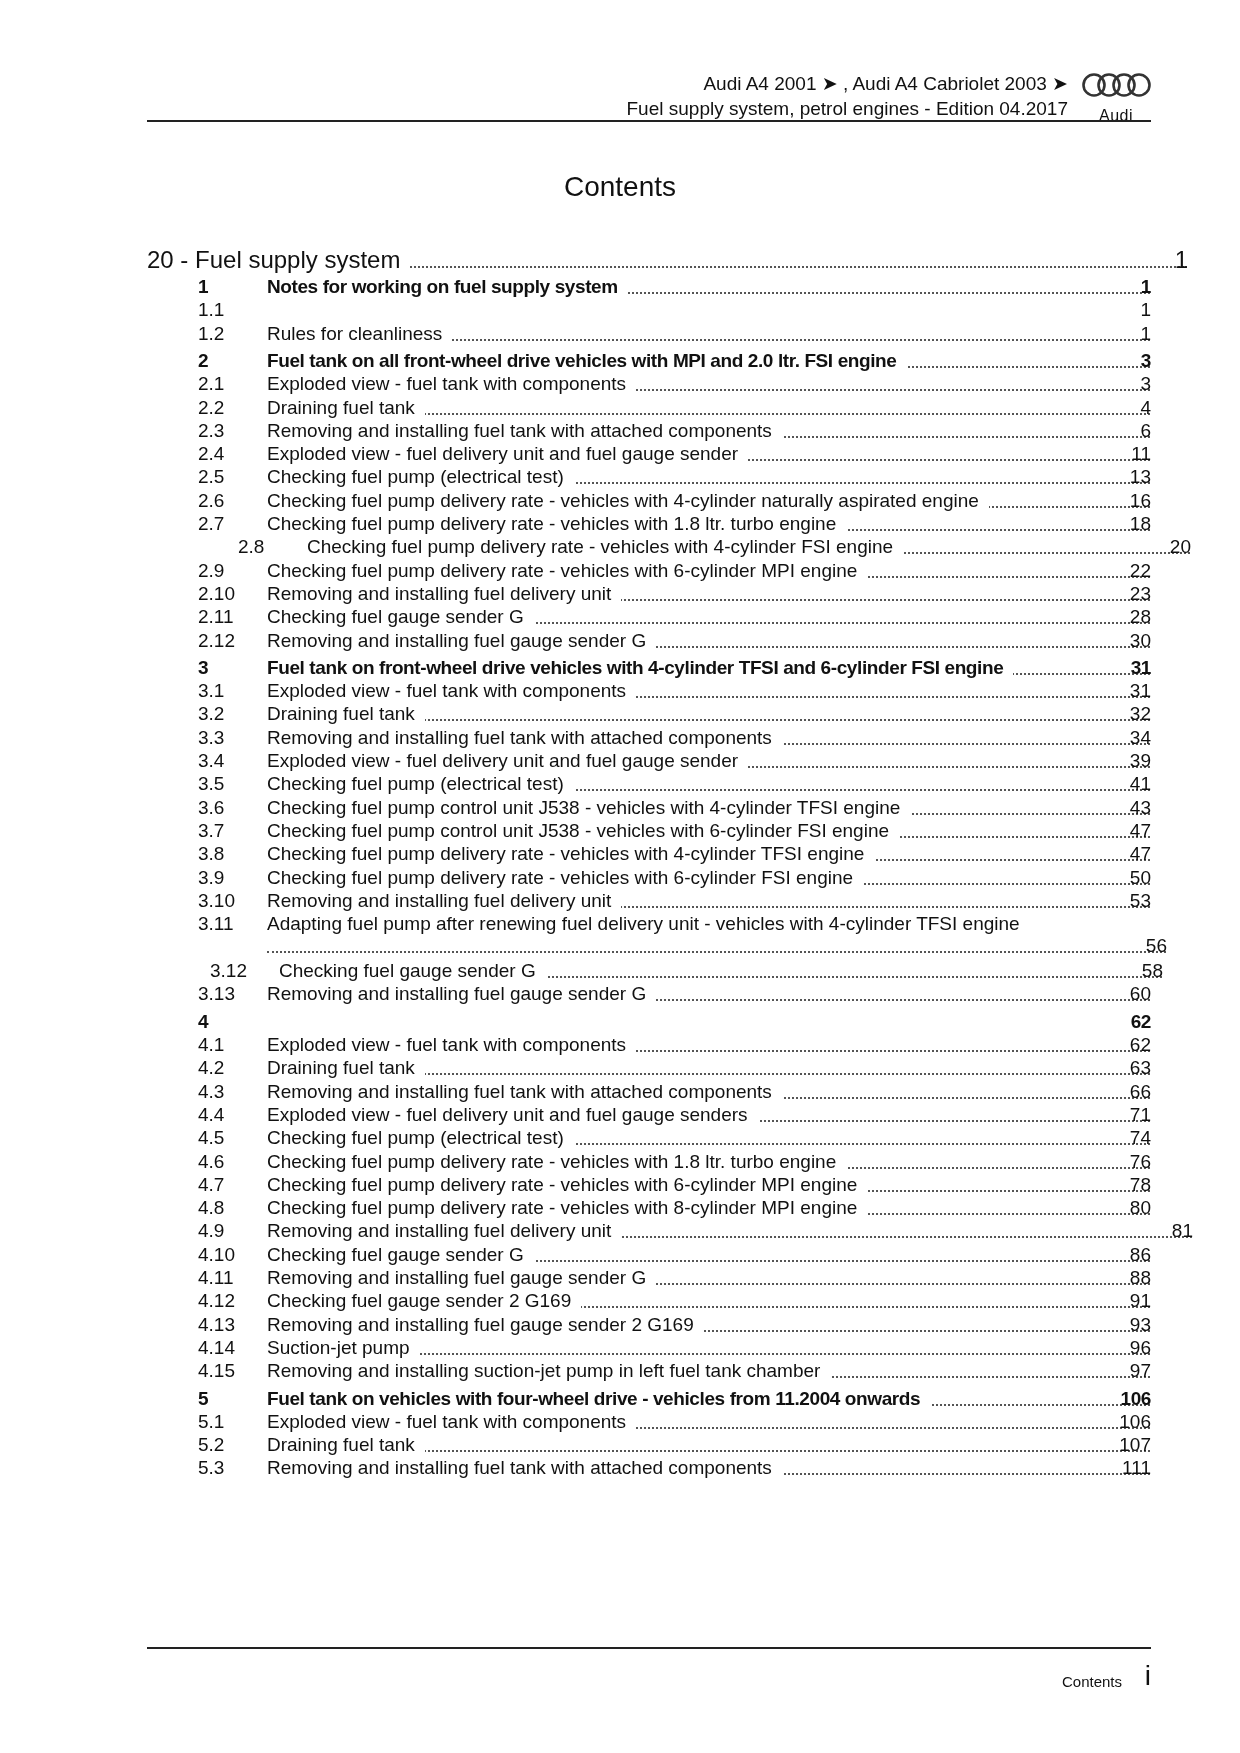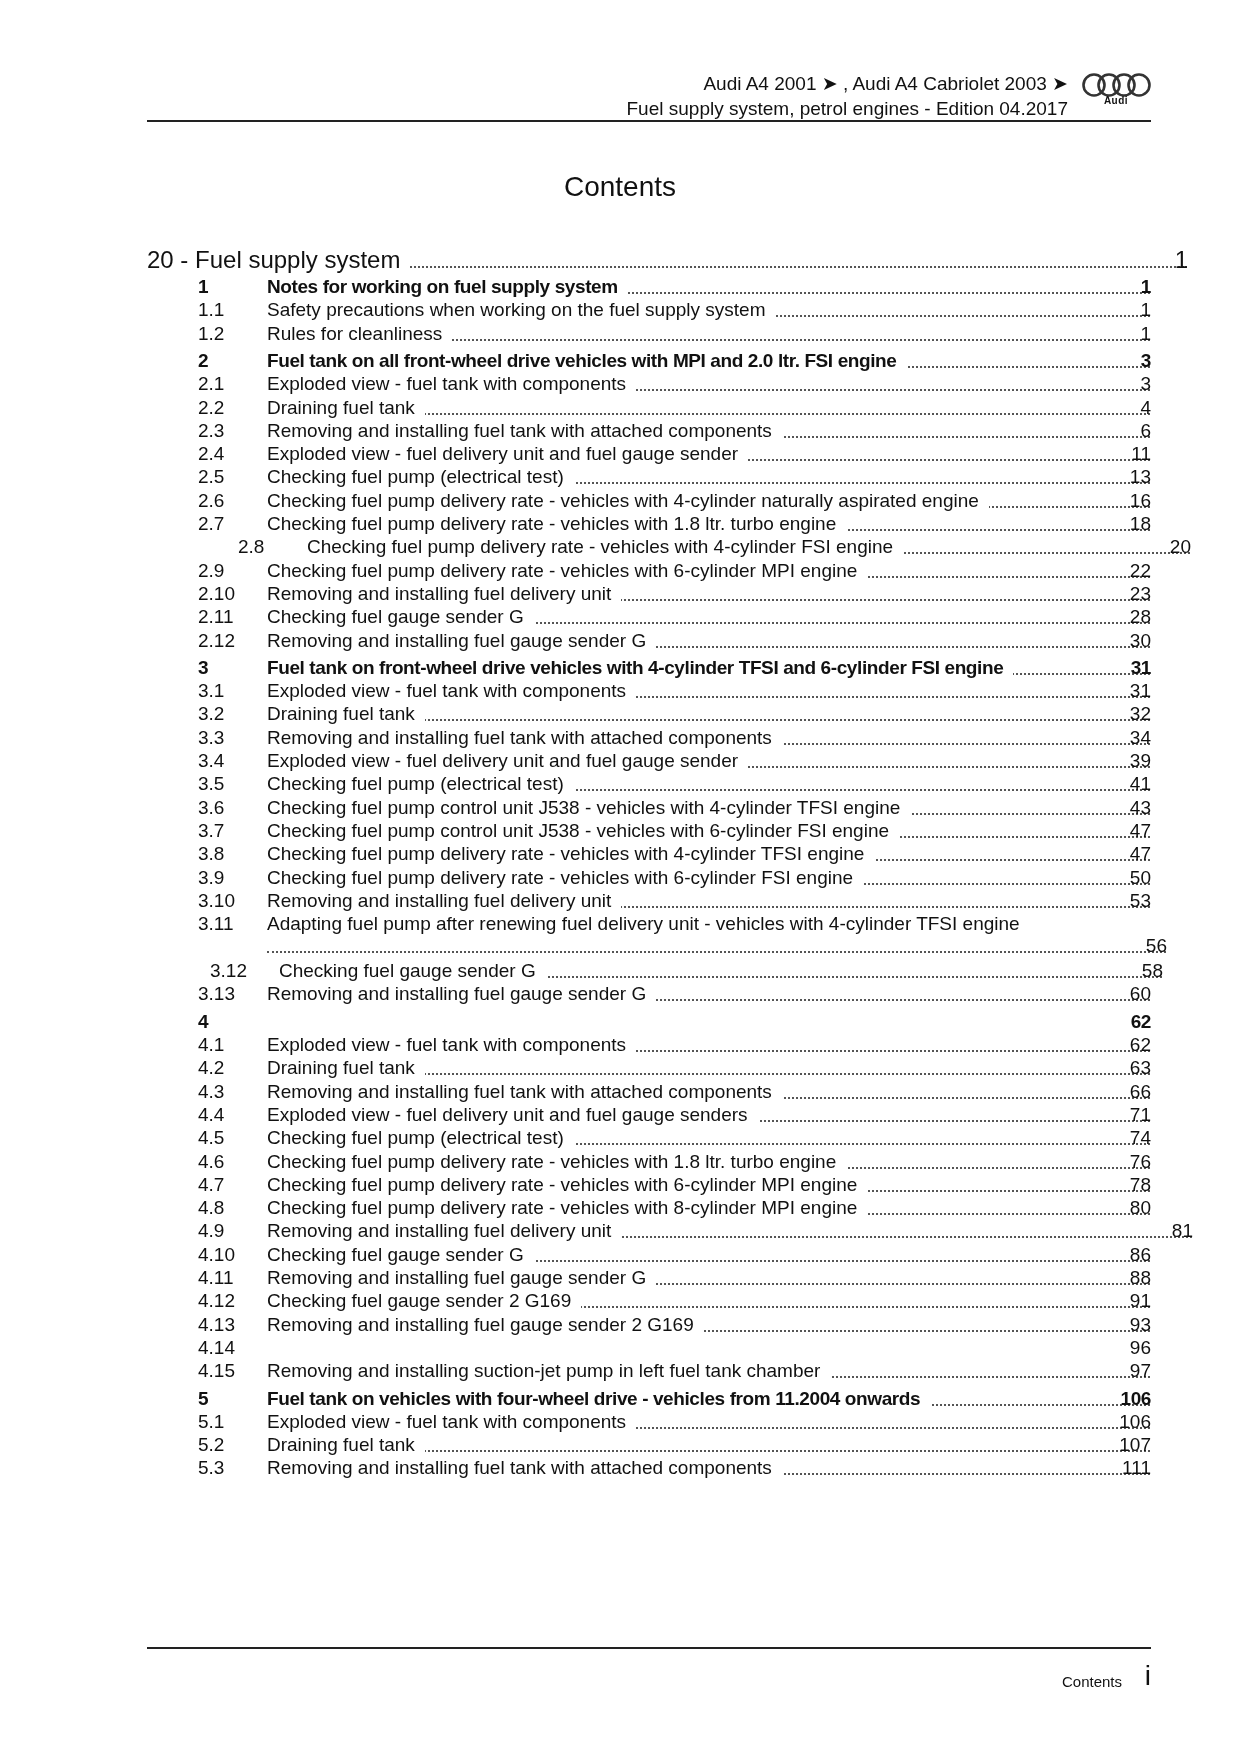--- a/index.html
+++ b/index.html
@@ -3,22 +3,22 @@
 <meta charset="utf-8">
 <style>
   html, body { margin: 0; padding: 0; background: #ffffff; }
   body { width: 1240px; height: 1753px; position: relative; overflow: hidden;
          font-family: "Liberation Sans", sans-serif; color: #111; }
   .header-text { position: absolute; right: 172px; text-align: right; font-size: 19px; line-height: 22px; white-space: nowrap; }
   #hdr1 { top: 73px; }
   #hdr2 { top: 98px; }
   .hline { position: absolute; left: 147px; width: 1004px; height: 2px; background: #222; }
   #logo { position: absolute; left: 1082px; top: 72px; width: 70px; height: 46px; }
-  #logo-text { position: absolute; left: 1082px; top: 93px; width: 68px; text-align: center;
-               font-weight: bold; font-size: 10px; letter-spacing: 0.5px; line-height: 16px; }
+  #logo-text { position: absolute; left: 1082px; top: 108px; width: 68px; text-align: center;
+               font-weight: normal; font-size: 16px; letter-spacing: 0.5px; line-height: 16px; }
   #title { position: absolute; left: 0; width: 1240px; top: 170px; text-align: center; font-size: 28px; line-height: 34px; }
   .toc-row { position: absolute; left: 0; width: 1240px; height: 26px; }
   .toc-row .num { position: absolute; left: 198px; top: 0; font-size: 19px; line-height: 26px; white-space: nowrap; }
   .toc-row .lbl { position: absolute; left: 267px; right: 90px; top: 0; font-size: 19px; line-height: 26px; white-space: nowrap; overflow: hidden; }
   .toc-row .lbl span.t { background: #fff; padding-right: 10px; position: relative; z-index: 1; }
   .toc-row .lbl::after { content: ""; position: absolute; left: 0; right: 0; bottom: 6px;
       border-bottom: 2px dotted #555; z-index: 0; }
   .toc-row .pg { position: absolute; right: 89px; top: 0; font-size: 19px; line-height: 26px; text-align: right; white-space: nowrap; }
   .toc-row.chapter .num, .toc-row.chapter .lbl, .toc-row.chapter .pg { font-weight: bold; letter-spacing: -0.4px; }
   .toc-row.top { height: 32px; padding-left: 37px; }
@@ -59,21 +59,20 @@
       <span class="lbl"><span class="t">20 - Fuel supply system</span></span>
       <span class="pg">1</span>
     </div>
     <div class="toc-row chapter" style="top: 274px;">
       <span class="num">1</span>
       <span class="lbl"><span class="t">Notes for working on fuel supply system</span></span>
       <span class="pg">1</span>
     </div>
     <div class="toc-row section" style="top: 297.3px;">
       <span class="num">1.1</span>
-      <span class="lbl"><span class="t">Safety precautions when working on the fuel supply system</span></span>
       <span class="pg">1</span>
     </div>
     <div class="toc-row section" style="top: 320.6px;">
       <span class="num">1.2</span>
       <span class="lbl"><span class="t">Rules for cleanliness</span></span>
       <span class="pg">1</span>
     </div>
     <div class="toc-row chapter" style="top: 347.9px;">
       <span class="num">2</span>
       <span class="lbl"><span class="t">Fuel tank on all front-wheel drive vehicles with MPI and 2.0 ltr. FSI engine</span></span>
@@ -274,20 +273,21 @@
       <span class="lbl"><span class="t">Checking fuel gauge sender 2 G169</span></span>
       <span class="pg">91</span>
     </div>
     <div class="toc-row section" style="top: 1311.6px;">
       <span class="num">4.13</span>
       <span class="lbl"><span class="t">Removing and installing fuel gauge sender 2 G169</span></span>
       <span class="pg">93</span>
     </div>
     <div class="toc-row section" style="top: 1334.9px;">
       <span class="num">4.14</span>
+      <span class="lbl"><span class="t">Suction-jet pump</span></span>
       <span class="pg">96</span>
     </div>
     <div class="toc-row section" style="top: 1358.2px;">
       <span class="num">4.15</span>
       <span class="lbl"><span class="t">Removing and installing suction-jet pump in left fuel tank chamber</span></span>
       <span class="pg">97</span>
     </div>
     <div class="toc-row chapter" style="top: 1385.5px;">
       <span class="num">5</span>
       <span class="lbl"><span class="t">Fuel tank on vehicles with four-wheel drive - vehicles from 11.2004 onwards</span></span>

